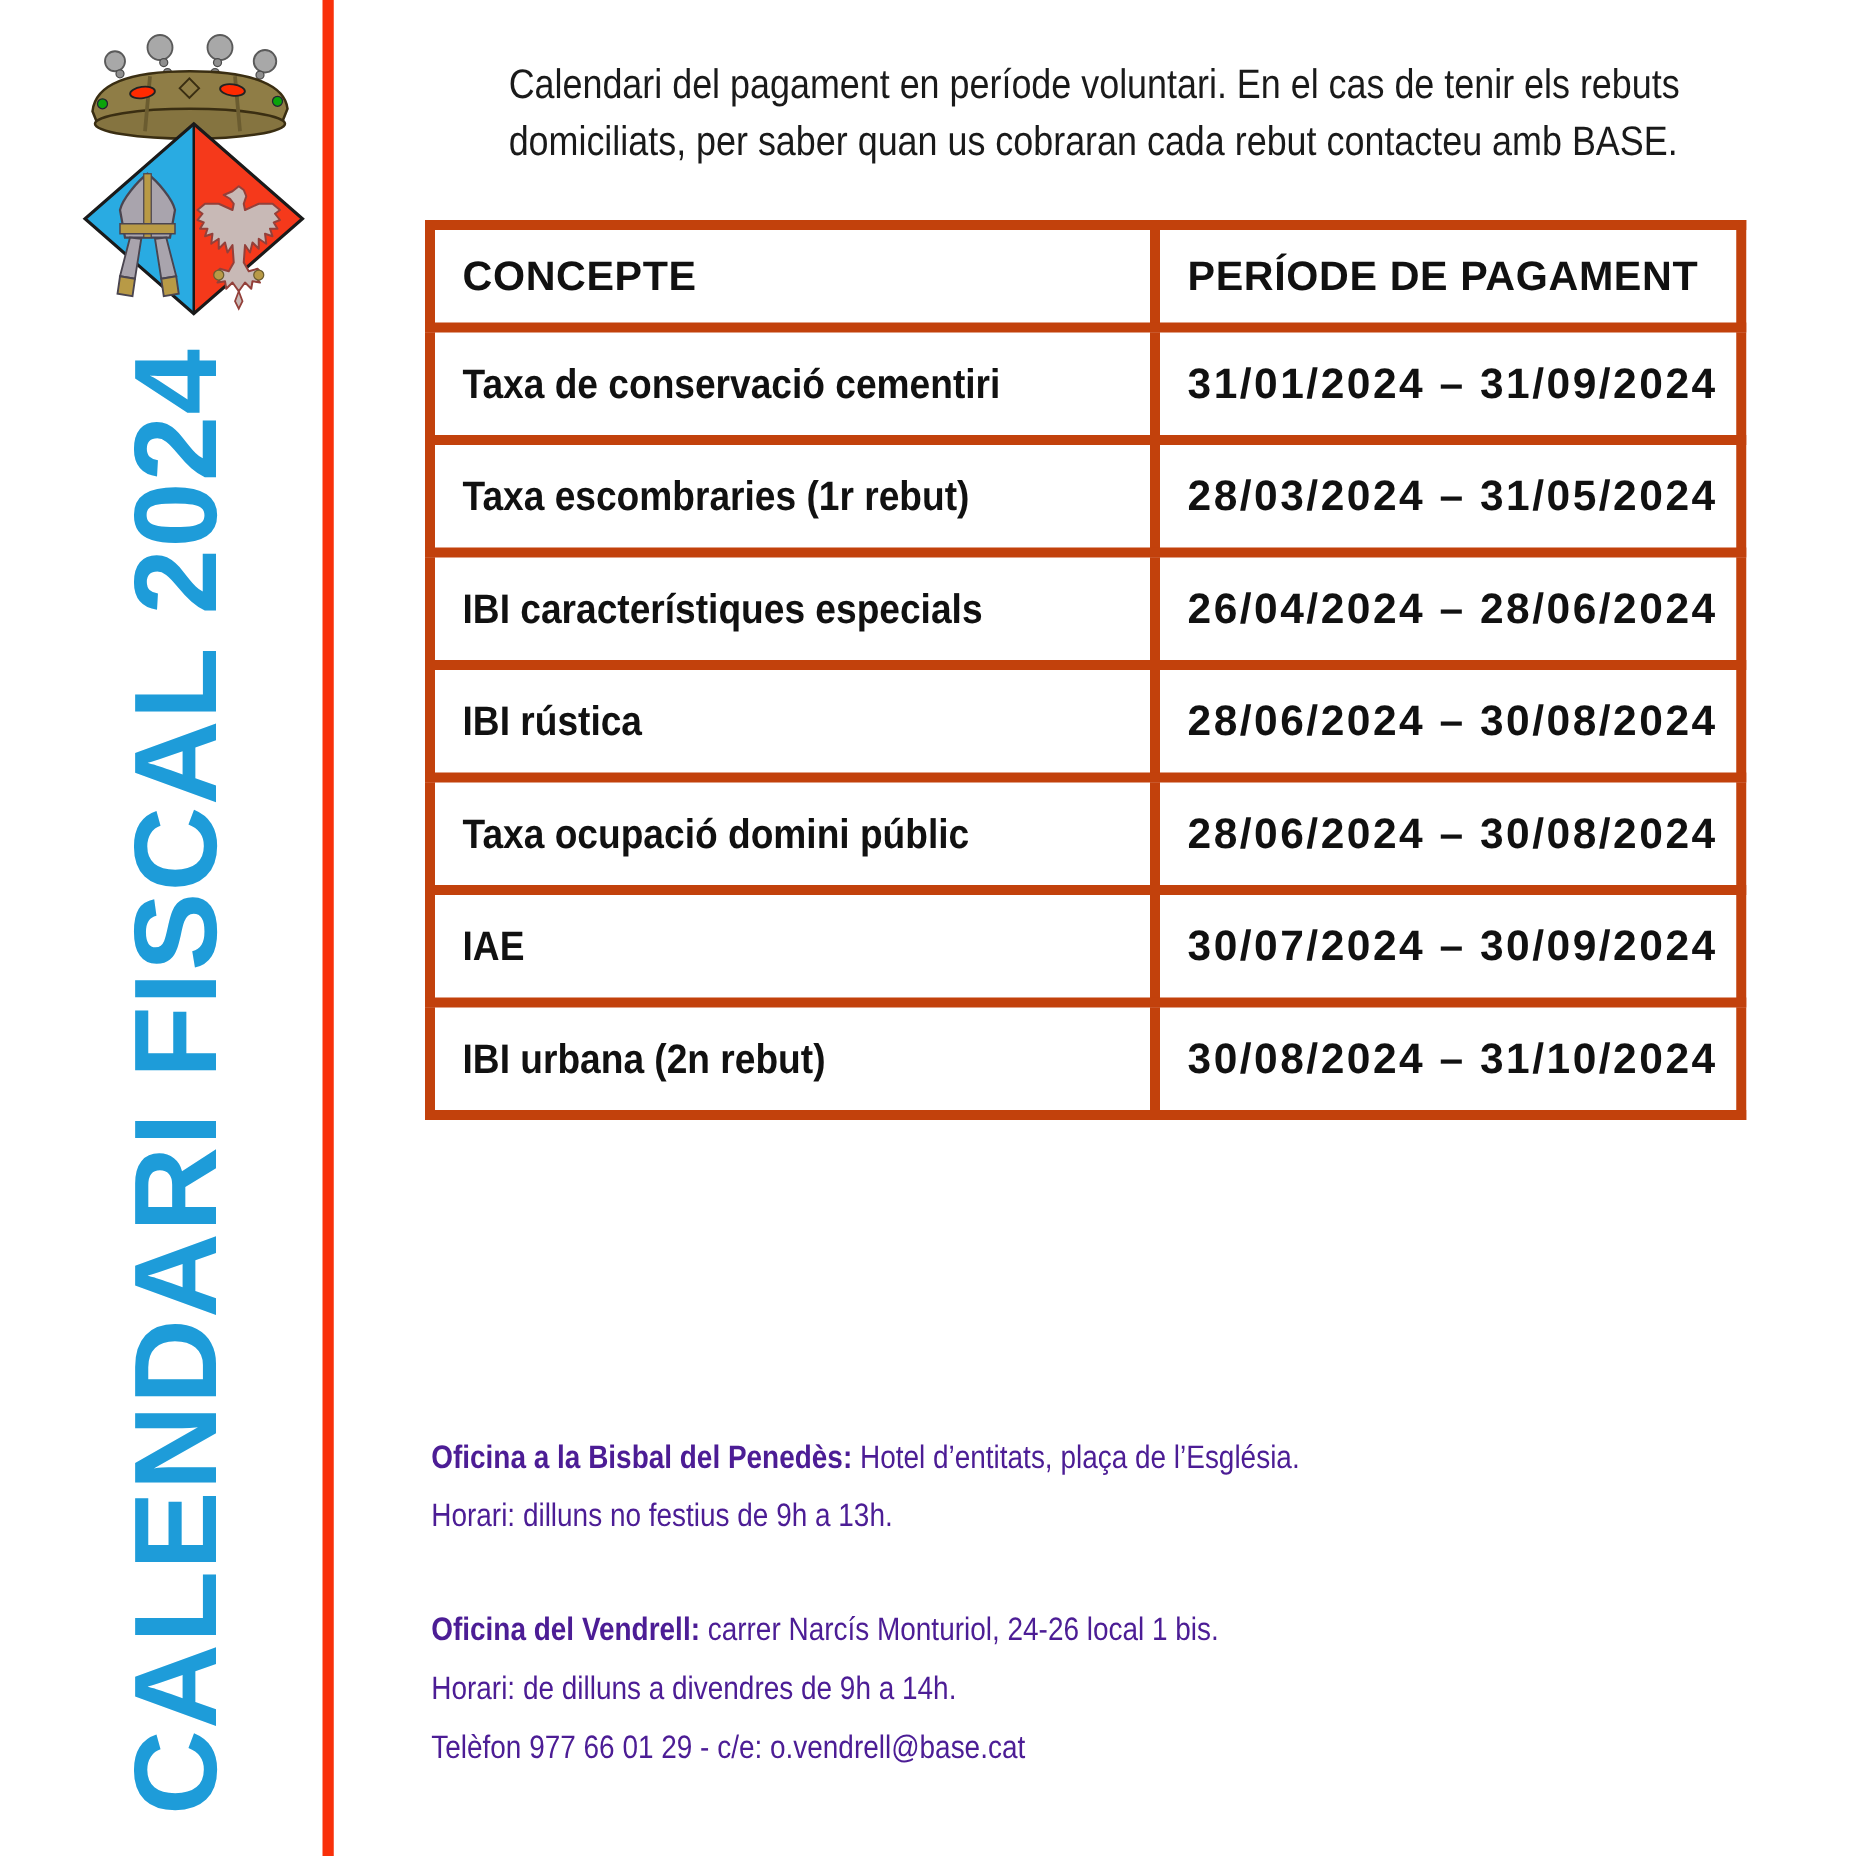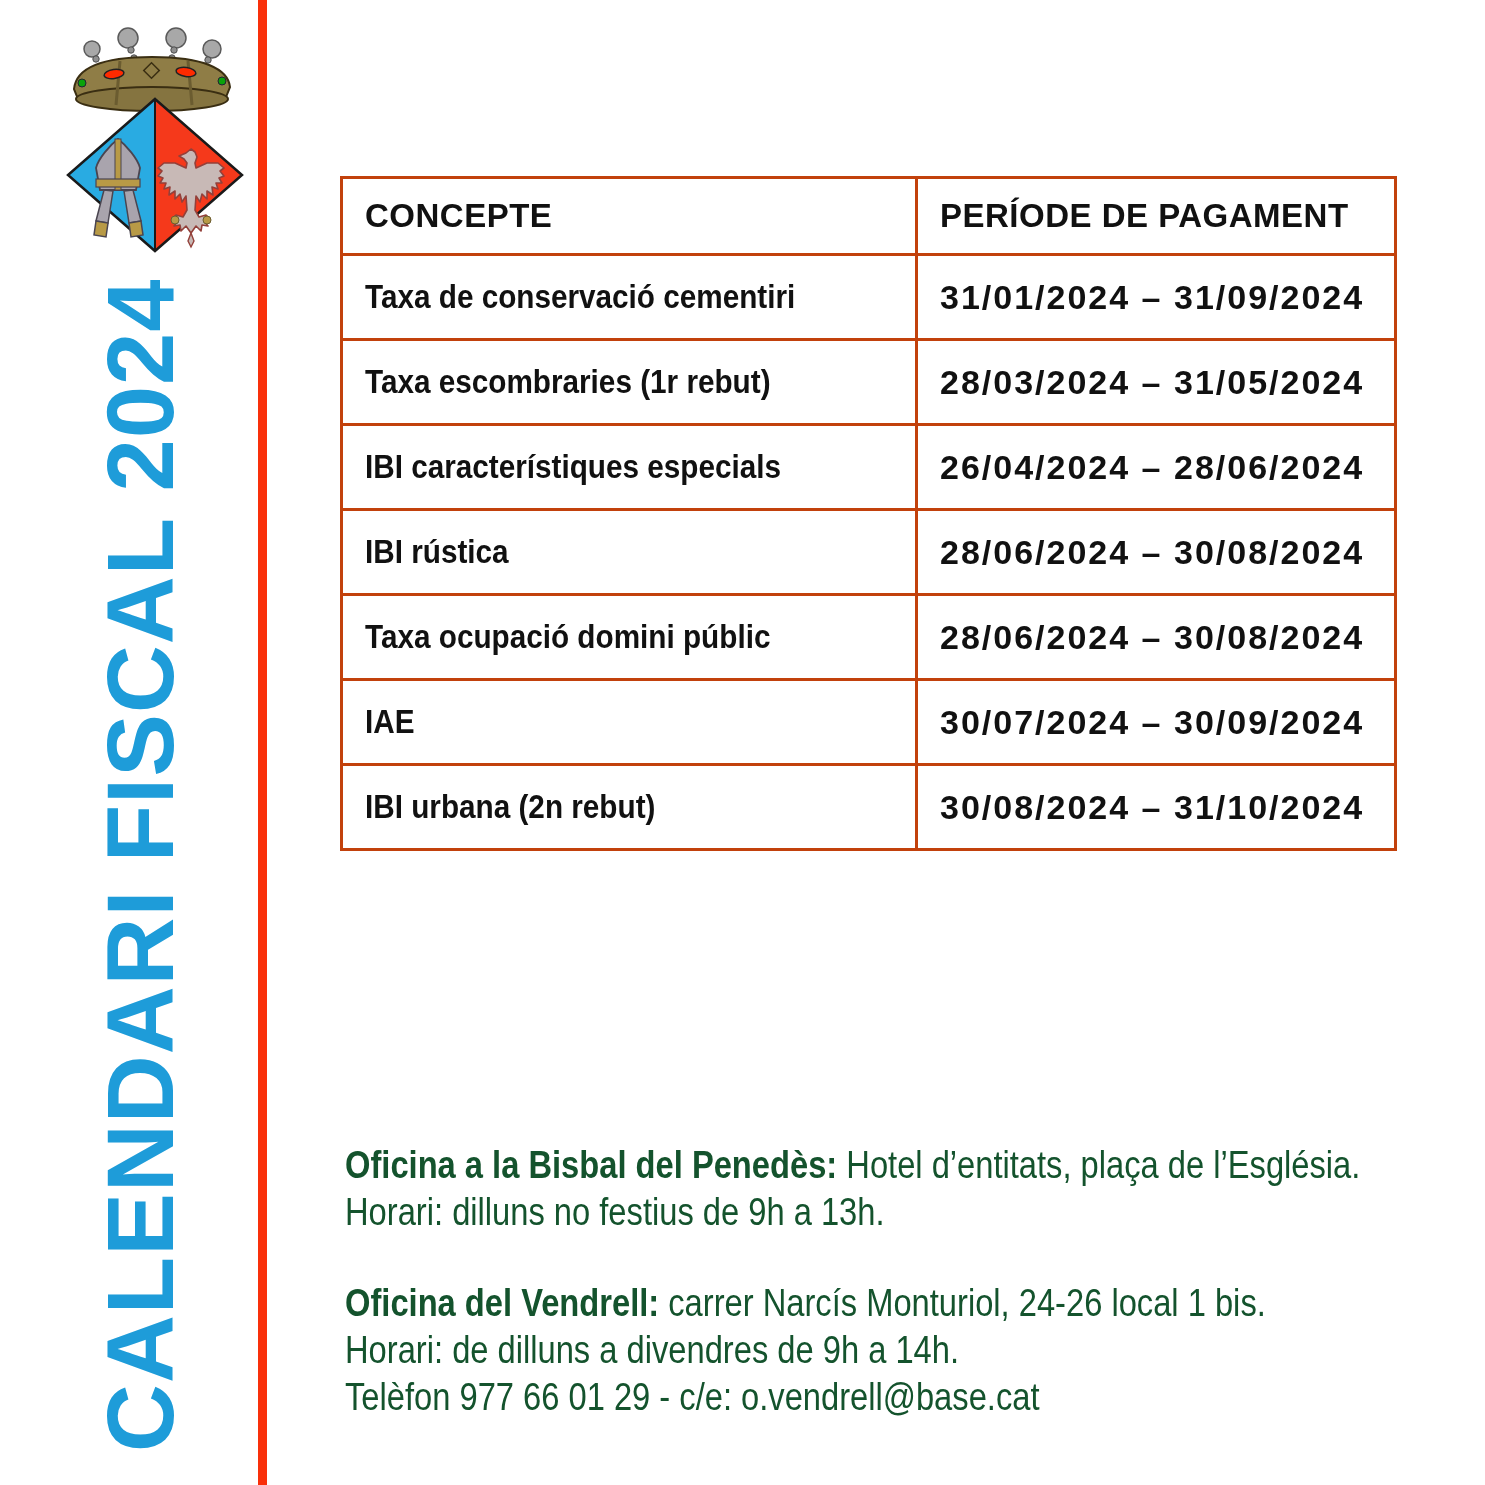--- a/index.html
+++ b/index.html
@@ -21,30 +21,30 @@
   
   .intro{position:absolute;left:338px;top:44px;width:1060px;text-align:center;
     font-size:33px;line-height:46px;color:#1a1a1a;}
   .intro .line{white-space:nowrap;transform:scaleX(0.87);transform-origin:50% 0;}
   
   table.cal{
     position:absolute;left:340px;top:176px;width:1057px;
     border-collapse:collapse;table-layout:fixed;
   }
   table.cal th,table.cal td{
-    border:3px solid #c2410c;text-align:left;vertical-align:middle;
+    border:8px solid #c2410c;text-align:left;vertical-align:middle;
     padding:0 0 0 22px;font-weight:bold;color:#111;
   }
   table.cal th{height:74px;font-size:33px;letter-spacing:0.5px;}
   table.cal td{height:82px;margin-top:44px;}
   .col-concept{width:550px;}
   td .c{display:inline-block;font-size:33px;transform:scaleX(0.9);transform-origin:0 50%;white-space:nowrap;}
   td.p{font-size:34px;letter-spacing:2px;white-space:nowrap;}
   
-  .offices{position:absolute;left:345px;top:1142px;width:1080px;font-size:38px;line-height:47px;color:#14532d;}
+  .offices{position:absolute;left:345px;top:1142px;width:1080px;font-size:26px;line-height:47px;color:#4c1d95;}
   .offices .para{margin:0 0 44px 0;}
   .offices .line{white-space:nowrap;transform:scaleX(0.86);transform-origin:0 50%;}
   .offices .b{font-weight:bold;}
 </style>
 </head>
 <body>
 
 <div class="canvas">
 
   <svg class="crest" viewBox="0 0 190 230" aria-hidden="true">
@@ -111,20 +111,24 @@
         <circle cx="115" cy="193" r="4" fill="#b89a46" stroke="#6b5c30" stroke-width="1"></circle>
         <circle cx="147" cy="193" r="4" fill="#b89a46" stroke="#6b5c30" stroke-width="1"></circle>
       </g>
     </g>
   </svg>
 
   <div class="red-line"></div>
 
   <div class="vertical-title">CALENDARI FISCAL 2024</div>
 
+  <div class="intro">
+    <div class="line">Calendari del pagament en període voluntari. En el cas de tenir els rebuts</div>
+    <div class="line">domiciliats, per saber quan us cobraran cada rebut contacteu amb BASE.</div>
+  </div>
 
   <table class="cal">
     <thead>
       <tr>
         <th class="col-concept">CONCEPTE</th>
         <th>PERÍODE DE PAGAMENT</th>
       </tr>
     </thead>
     <tbody>
       <tr>

